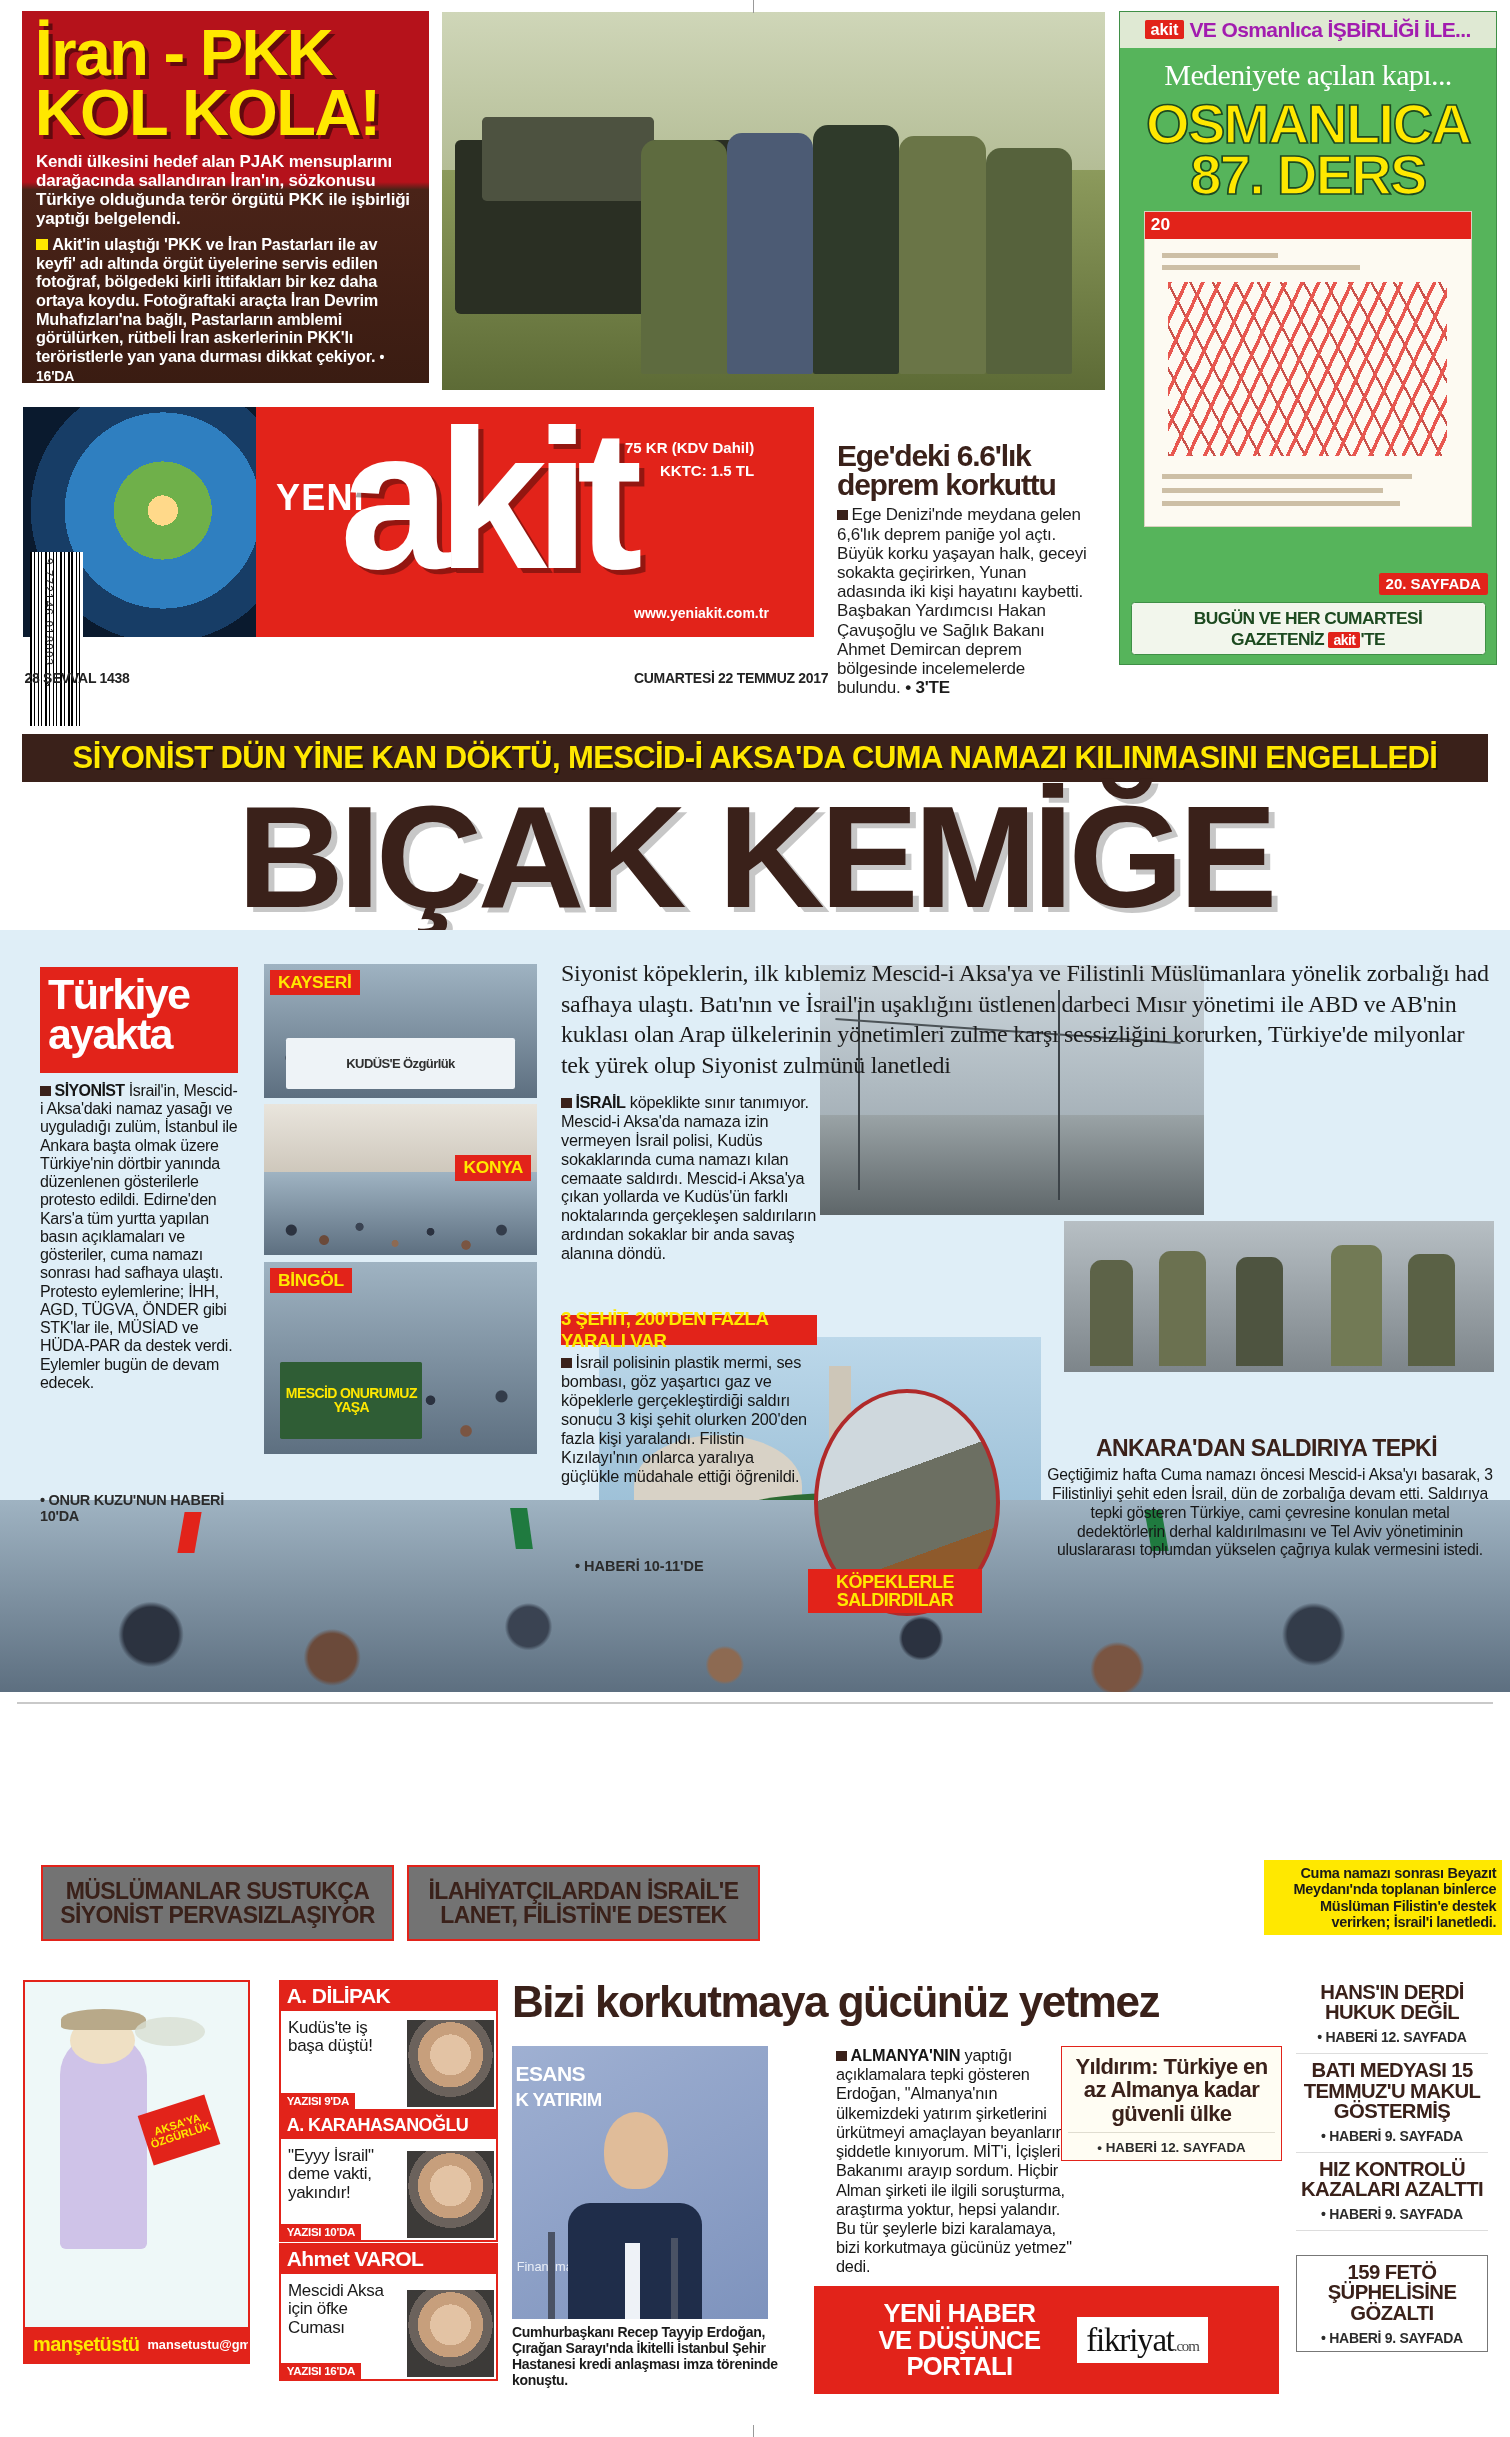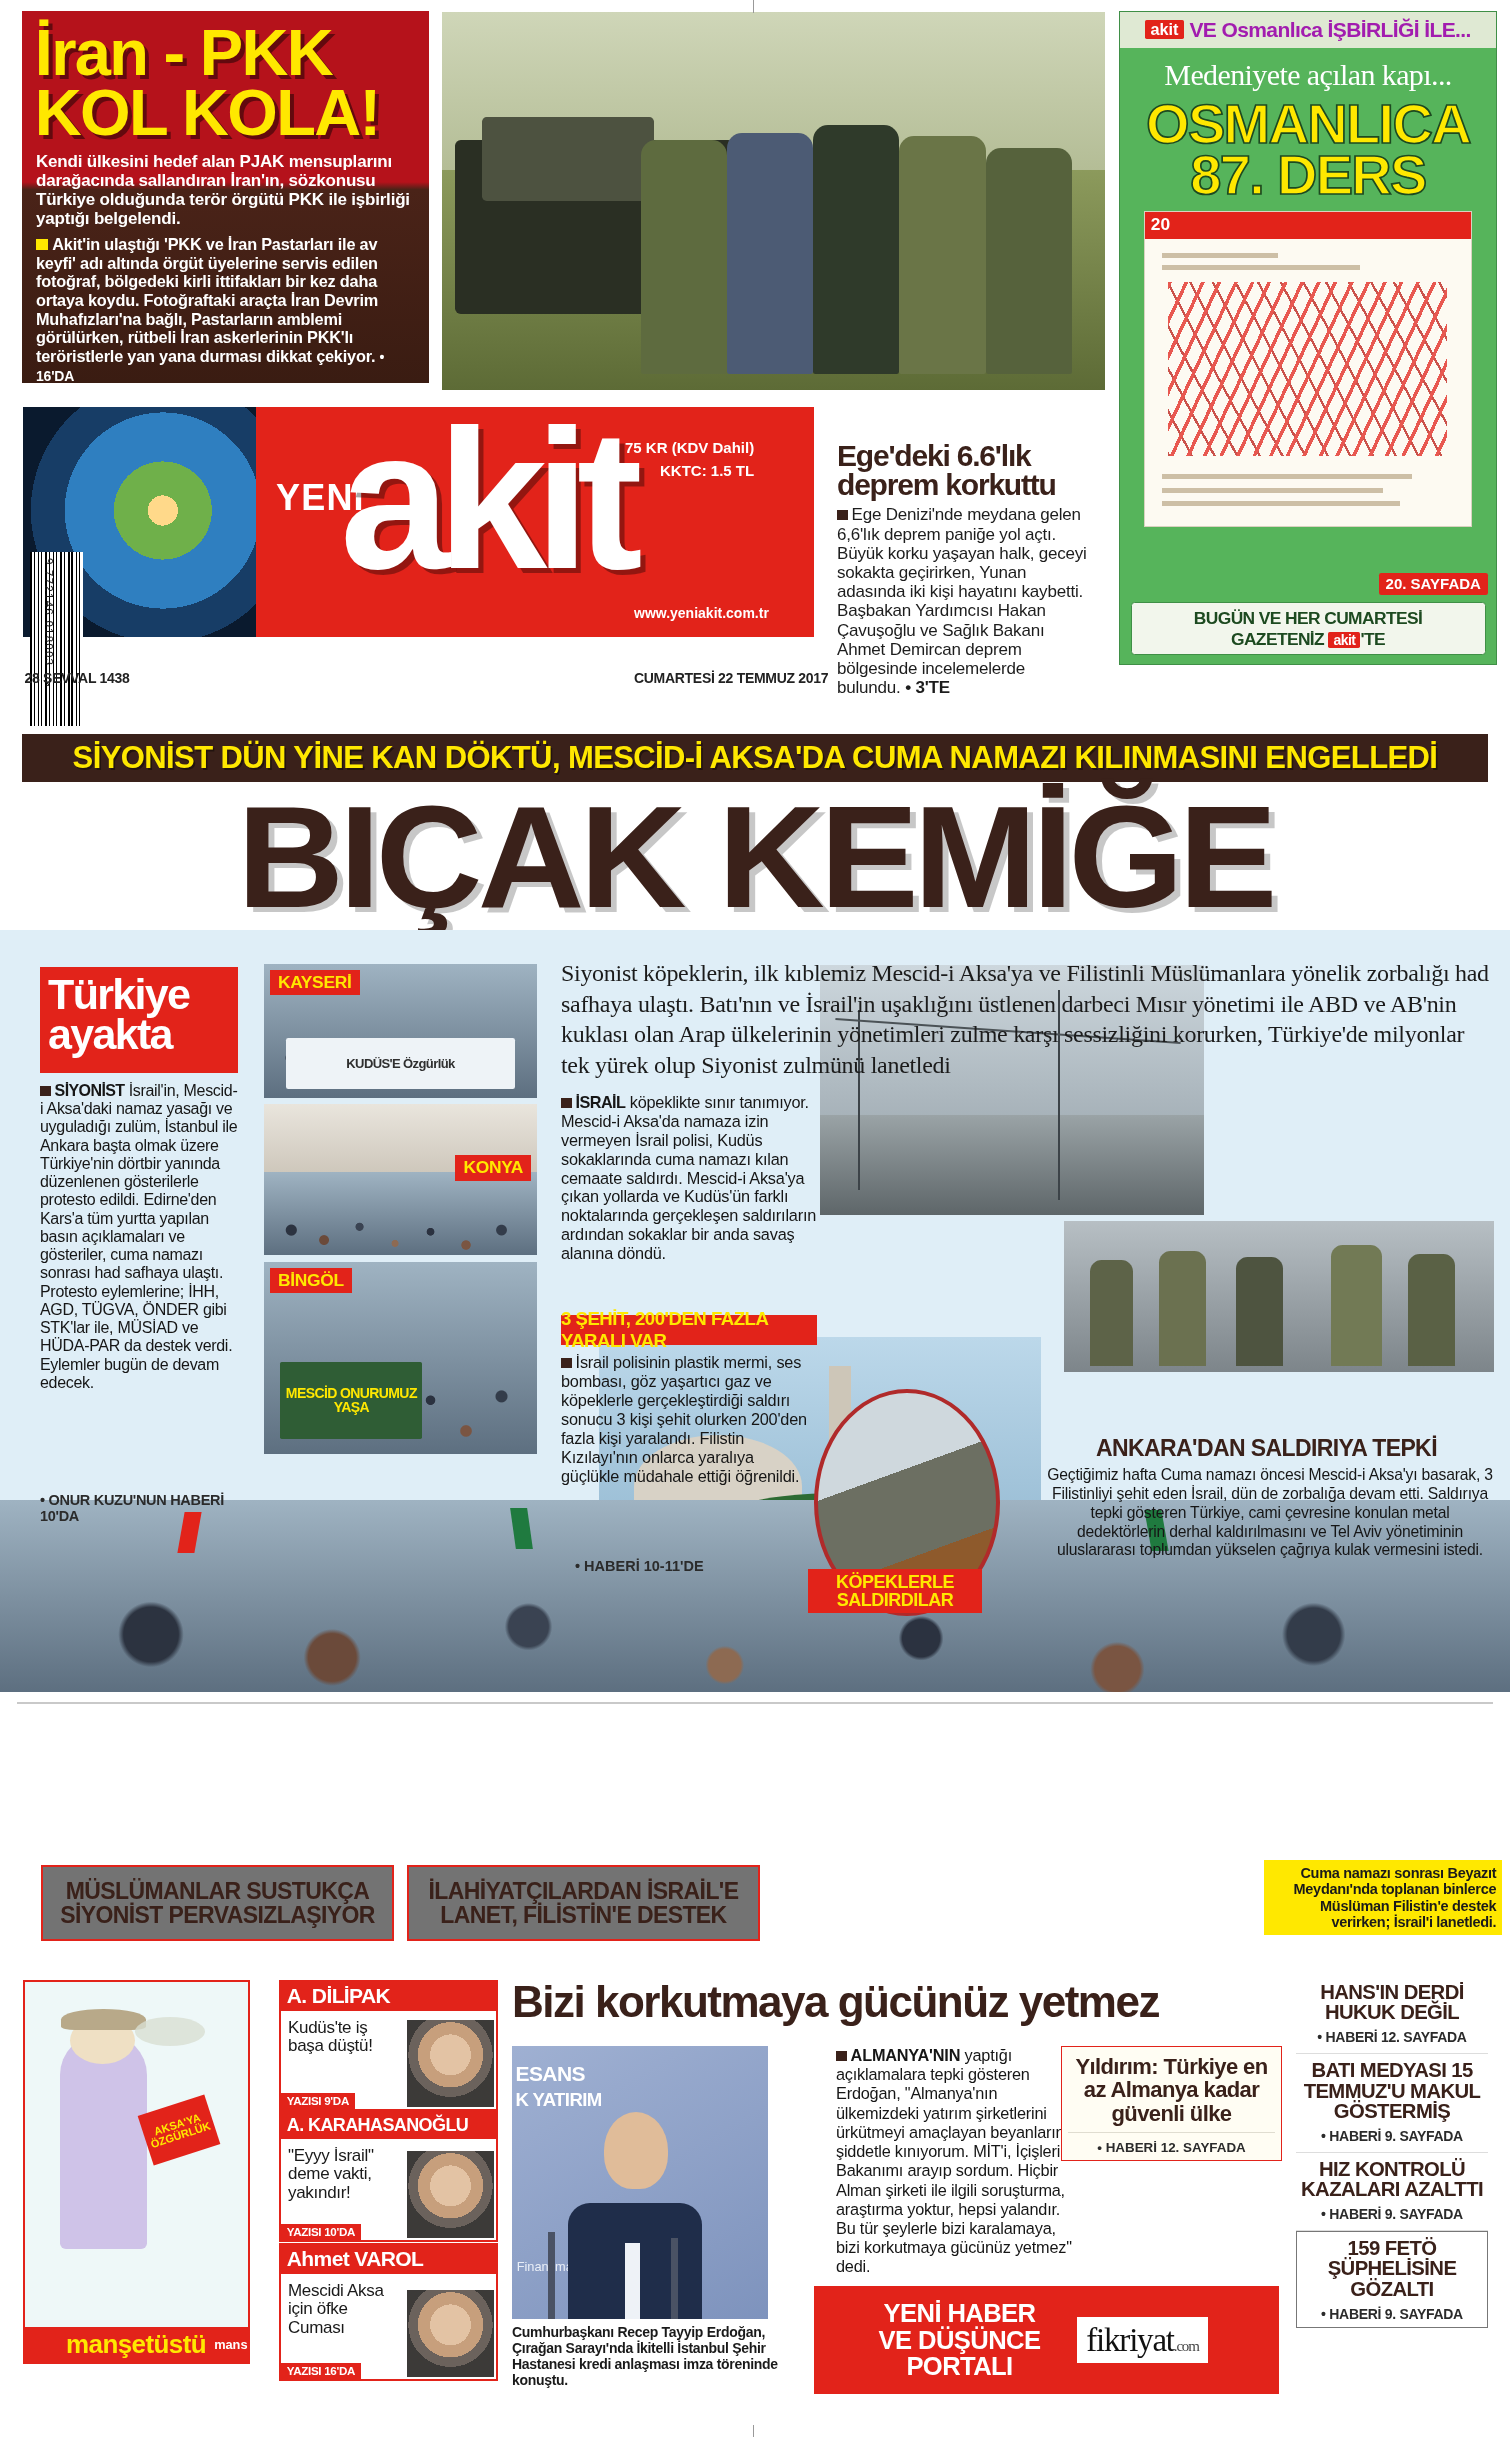--- a/index.html
+++ b/index.html
@@ -121,21 +121,21 @@
   .capTxt{font-weight:bold;font-size:23px;line-height:1.05;color:#3a211a;letter-spacing:-0.6px;text-align:center;}
   #capY{left:1264px;top:1860px;width:238px;background:#ffe800;padding:4.7px 5.8px;}
   #capYTxt{font-weight:bold;font-size:14.5px;line-height:1.14;color:#1a1a1a;text-align:right;letter-spacing:-0.3px;}
 
   
   #botRule{left:17.4px;top:1702px;width:1476px;height:2.3px;background:#c9c9c9;}
 
   
   #cartoon{left:23px;top:1980px;width:227px;height:384px;border:2.9px solid #e2231a;background:#eef8f8;overflow:hidden;}
   #cartoonFoot{position:absolute;left:0;bottom:0;width:100%;height:35px;background:#e2231a;display:flex;align-items:center;gap:8.1px;padding-left:8.1px;box-sizing:border-box;}
-  #mTxt{font-weight:bold;font-size:26px;color:#fff;letter-spacing:-0.6px;margin-left:33px;}
+  #mTxt{font-weight:bold;font-size:20px;color:#fff;letter-spacing:-0.6px;}
   #mTxt span{color:#ffe800;}
   #mMail{font-size:12.8px;color:#fff;font-weight:bold;}
 
   
   .colBox{position:absolute;left:279px;width:215px;border:2.3px solid #e2231a;background:#fff;}
   .colName{background:#e2231a;color:#fff;font-weight:bold;font-size:21px;padding:2.3px 5.8px;letter-spacing:-0.6px;}
   .colHead{font-size:17px;line-height:1.1;color:#1a1a1a;padding:8.1px 5.8px 0 7px;letter-spacing:-0.3px;width:116px;}
   .colRef{position:absolute;left:0;bottom:0;background:#e2231a;color:#fff;font-weight:bold;font-size:11.6px;padding:1.7px 5.8px;letter-spacing:-0.3px;}
   .colFace{position:absolute;right:2.3px;bottom:2.3px;width:87px;height:87px;overflow:hidden;background:#c9b49c;}
   .face{position:absolute;inset:0;background:radial-gradient(circle at 50% 40%,#e3c3a4 0 30%,#c79f7c 30% 48%,#6b625c 48% 62%,#3c3a38 62%);}
@@ -156,21 +156,21 @@
   #fik{left:814px;top:2286px;width:465px;height:108px;background:#e2231a;display:flex;align-items:center;}
   #fikTxt{color:#fff;font-weight:bold;font-size:25.6px;line-height:1.04;letter-spacing:-0.6px;padding-left:35px;width:221px;text-align:center;}
   #fikLogo{background:#fff;margin-left:7px;padding:4.7px 9.3px;font-family:"Liberation Serif",serif;font-size:33px;color:#111;letter-spacing:-1.2px;}
   #fikDot{font-size:15px;color:#444;}
 
   
   #rail{left:1296px;top:1976px;width:192px;}
   .railItem{border-bottom:1.2px solid #ddd;padding:5.8px 0 8.1px 0;}
   .railH{font-weight:bold;font-size:20.3px;line-height:1.02;color:#3a211a;text-align:center;letter-spacing:-0.6px;}
   .railR{font-weight:bold;font-size:14px;color:#2b2b2b;text-align:center;padding-top:5.8px;letter-spacing:-0.3px;}
-  #fetoBox{border:1.7px solid #777;margin-top:0;padding:5.8px 3.5px;}
+  #fetoBox{border:1.7px solid #777;margin-top:24px;padding:5.8px 3.5px;}
 
   
   .crop{position:absolute;background:#999;}
 </style>
 </head>
 <body>
 
 <div class="pg">
 
   <div class="abs" id="topPromo">

